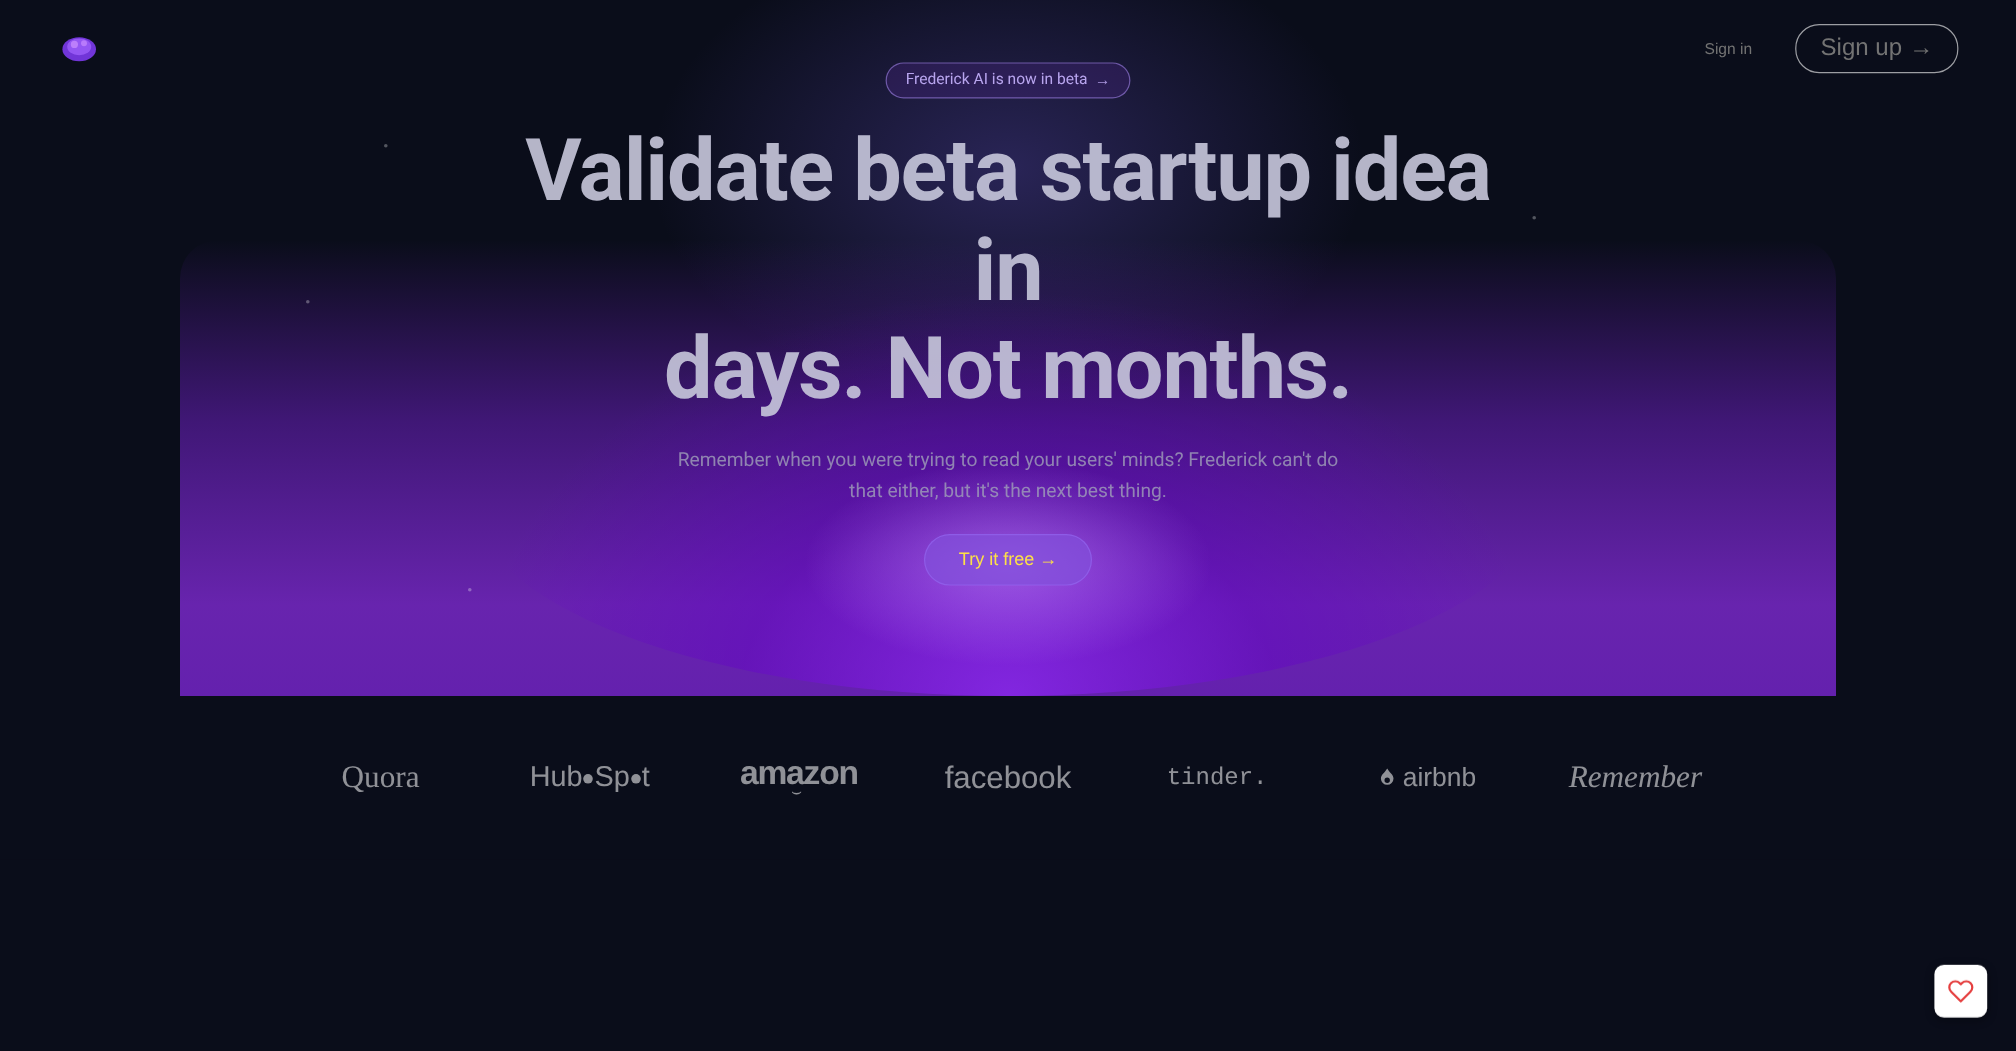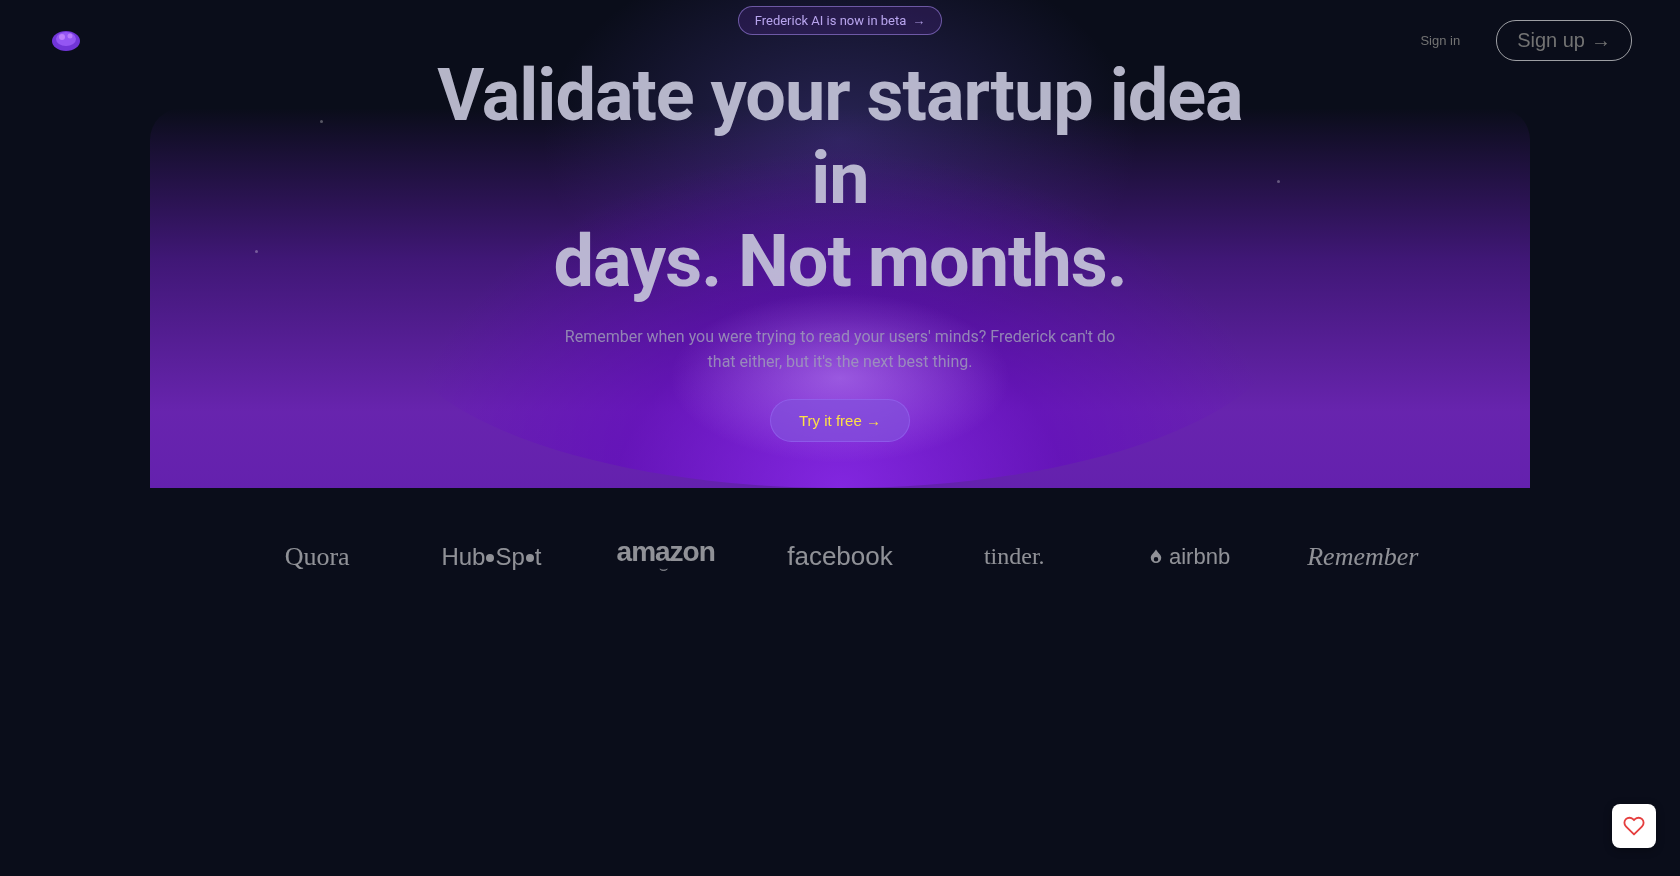--- a/index.html
+++ b/index.html
@@ -60,21 +60,21 @@
       padding: 8px 20px;
       display: flex;
       align-items: center;
       gap: 6px;
     }
 
     
     .hero-section {
       position: relative;
       width: 100%;
-      height: 488px;
+      height: 580px;
       display: flex;
       flex-direction: column;
       align-items: center;
       justify-content: center;
       overflow: hidden;
     }
 
     
     .hero-bg {
       position: absolute;
@@ -217,21 +217,21 @@
       color: rgba(255,255,255,0.55);
       font-size: 28px;
       font-weight: 400;
       white-space: nowrap;
     }
 
     .logo-quora { font-family: Georgia, serif; font-size: 26px; }
     .logo-hubspot { font-family: -apple-system, sans-serif; font-size: 24px; text-align: center; }
     .logo-amazon { font-family: -apple-system, sans-serif; font-size: 28px; font-weight: 700; letter-spacing: -1px; }
     .logo-facebook { font-family: -apple-system, sans-serif; font-size: 26px; font-weight: 500; }
-    .logo-tinder { font-family: Liberation Serif, serif; font-size: 24px; font-weight: 500; }
+    .logo-tinder { font-family: Liberation Mono, monospace; font-size: 20px; font-weight: 500; }
     .logo-airbnb { font-family: -apple-system, sans-serif; font-size: 22px; }
     .logo-cadbury { font-family: Georgia, serif; font-size: 26px; font-style: italic; }
 
     
     .hubspot-dot {
       display: inline-block;
       width: 8px;
       height: 8px;
       background: rgba(255,255,255,0.55);
       border-radius: 50%;
@@ -325,21 +325,21 @@
     <div class="star-dot" style="top:180px;right:400px;"></div>
   </div>
 
   <div class="hero-content">
     <div class="beta-badge">
       <span>Frederick AI is now in beta</span>
       <span class="arrow">→</span>
     </div>
 
     <h1 class="hero-title">
-      <span>Validate your startup idea in</span><br>
+      <span>Validate beta startup idea in</span><br>
       <span>days. Not months.</span>
     </h1>
 
     <p class="hero-subtitle">Remember when you were trying to read your users' minds? Frederick can't do that either, but it's the next best thing.</p>
 
     <button class="try-btn">Try it free →</button>
   </div>
 </section>
 
 <section class="logos-section">

